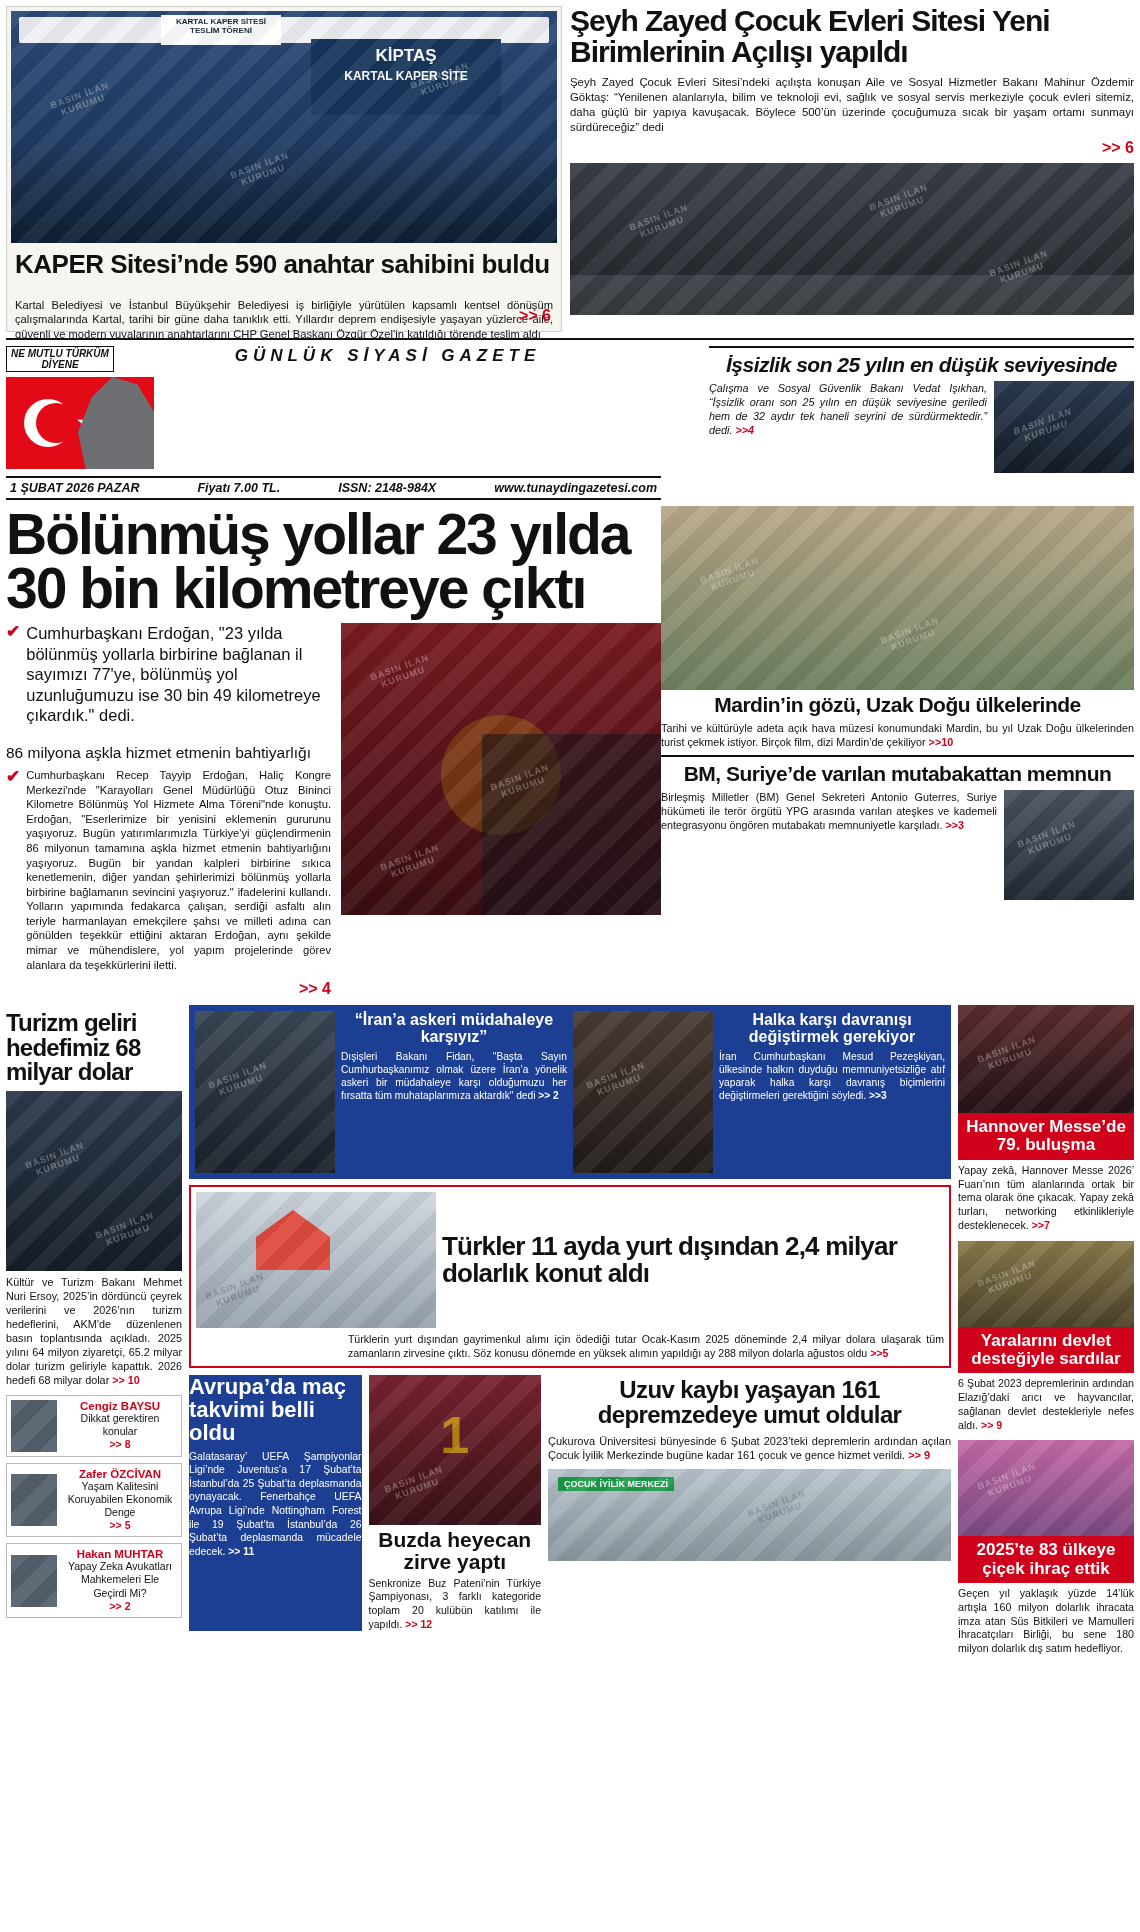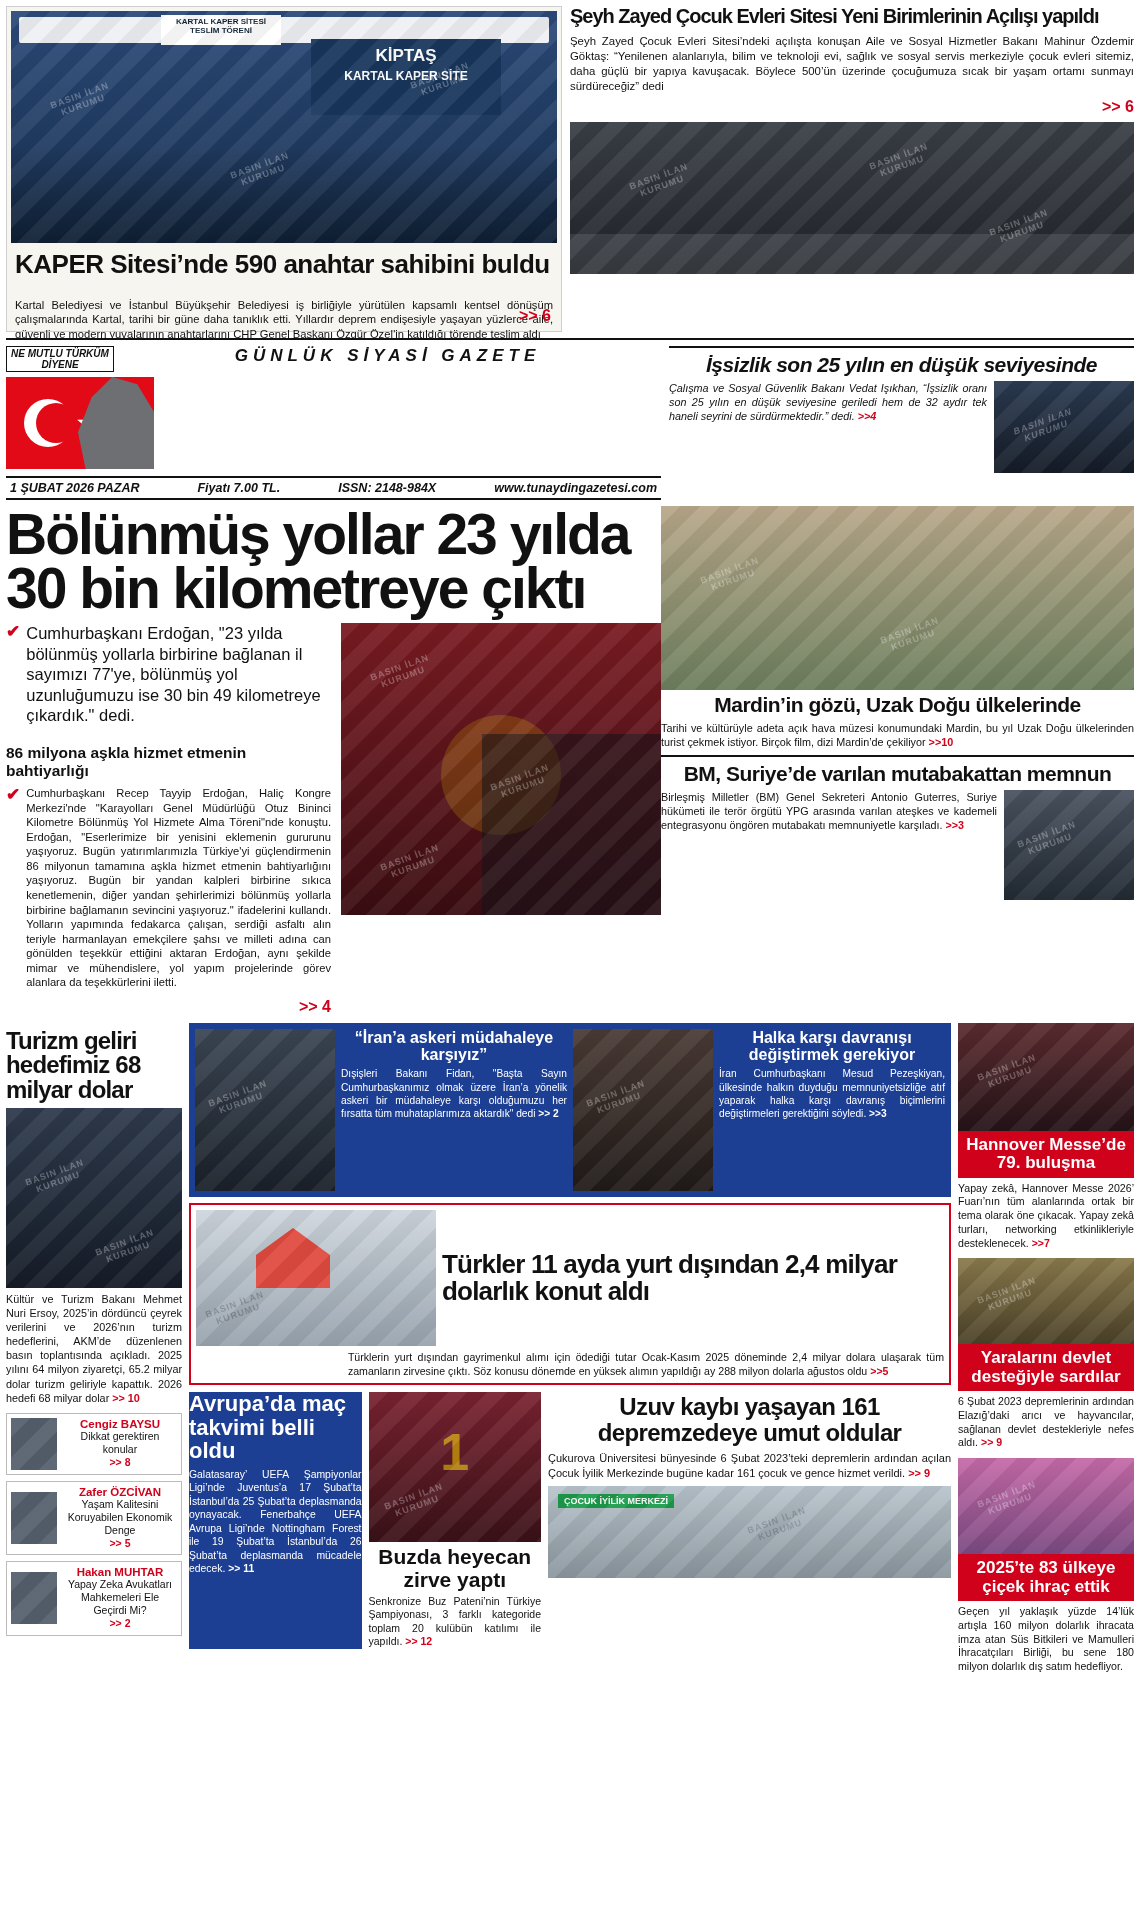--- a/index.html
+++ b/index.html
@@ -25,21 +25,21 @@
   .wm { position:absolute; color:rgba(255,255,255,0.30); font-size:9px; font-weight:bold;
         letter-spacing:1px; transform:rotate(-20deg); pointer-events:none; line-height:1.1; text-align:center;}
 
   
   .toprow { display:flex; gap:8px; height:326px; }
   .topleft { width:556px; border:1px solid #cfcfcf; background:#f6f5ef; position:relative; }
   .topleft .img { height:232px; margin:4px; }
   .topleft h2 { font-size:26px; margin:6px 8px 18px 8px; font-weight:bold; letter-spacing:-0.5px;}
   .topleft p { font-size:11.2px; margin:0 8px 4px 8px; line-height:1.28; }
   .topright { flex:1; }
-  .topright h1 { font-size:20px; line-height:1.02; margin:0 0 8px 0; letter-spacing:-1px;}
+  .topright h1 { font-size:30px; line-height:1.02; margin:0 0 8px 0; letter-spacing:-1px;}
   .topright p { font-size:11.4px; line-height:1.3; margin:0 0 4px 0; }
   .topright .img { height:152px; margin-top:6px; }
 
   .rule { border:0; border-top:2px solid #111; margin:6px 0; }
 
   
   .masthead-row { display:flex; gap:8px;font-style:italic; }
   .masthead { width:655px; position:relative; }
   .mh-top { display:flex; align-items:stretch; height:26px; }
   .ne-mutlu { width:108px; border:1px solid #111; font-size:10px; font-weight:bold; text-align:center;
@@ -52,37 +52,37 @@
   .crescent-in { position:absolute; left:30px; top:50%; transform:translateY(-50%); width:40px; height:40px;
               border-radius:50%; background:#e30a17; }
   .star { position:absolute; left:66px; top:50%; transform:translateY(-50%); color:#fff; font-size:30px; line-height:1;}
   .ataturk { position:absolute; right:0; top:0; width:76px; height:92px; background:#6d6f72;
              clip-path:polygon(10% 100%,0 60%,18% 22%,45% 0,78% 8%,100% 38%,100% 100%); }
   .logo { flex:1; text-align:center; font-size:82px; font-weight:bold; letter-spacing:-3px; line-height:0.95;
           font-family:"Liberation Serif", serif; }
   .mh-bottom { display:flex; justify-content:space-between; font-size:12.5px; font-weight:bold;
                border-top:2px solid #111; border-bottom:2px solid #111; padding:3px 4px; margin-top:4px;}
 
-  .right-col { flex:1; }
+  .right-col { flex:1;margin-left:40px; }
   .rc-box { border-top:2px solid #111; padding-top:4px; }
   .rc-box h3 { font-size:21px; text-align:center; margin:2px 0 5px; line-height:1.05; letter-spacing:-0.5px;}
   .rc-flex { display:flex; gap:7px; }
   .rc-flex p { font-size:10.8px; line-height:1.3; margin:0; }
   .rc-img { width:140px; height:92px; flex:none; }
 
   
   .mainrow { display:flex; gap:0; margin-top:6px; }
   .mainleft { width:655px; }
   .mainleft h1 { font-size:57px; line-height:0.94; margin:2px 0 8px; letter-spacing:-2px; }
   .lead-wrap { display:flex; gap:10px; }
   .lead-text { width:325px; }
   .bullet { display:flex; gap:6px; margin-bottom:8px; }
   .tick { color:#d0021b; font-size:17px; font-weight:bold; line-height:1; }
   .lead-text .big { font-size:16.5px; line-height:1.24; }
-  .subhead { font-size:15.5px; font-weight:bold; margin:19px 0 6px; line-height:1.15;}
+  .subhead { font-size:15.5px; font-weight:normal; margin:19px 0 6px; line-height:1.15;}
   .lead-text .small { font-size:11.2px; line-height:1.3; text-align:justify; }
   .erdogan-img { flex:1; height:292px; }
 
   .mainright { flex:1; }
   .mainright h3 { font-size:21px; text-align:center; line-height:1.05; margin:4px 0 5px; letter-spacing:-0.5px;}
   .mainright p { font-size:10.8px; line-height:1.3; margin:0; }
 
   
   .lowrow { display:flex; gap:7px; margin-top:7px; }
   .lcol { width:176px; }

